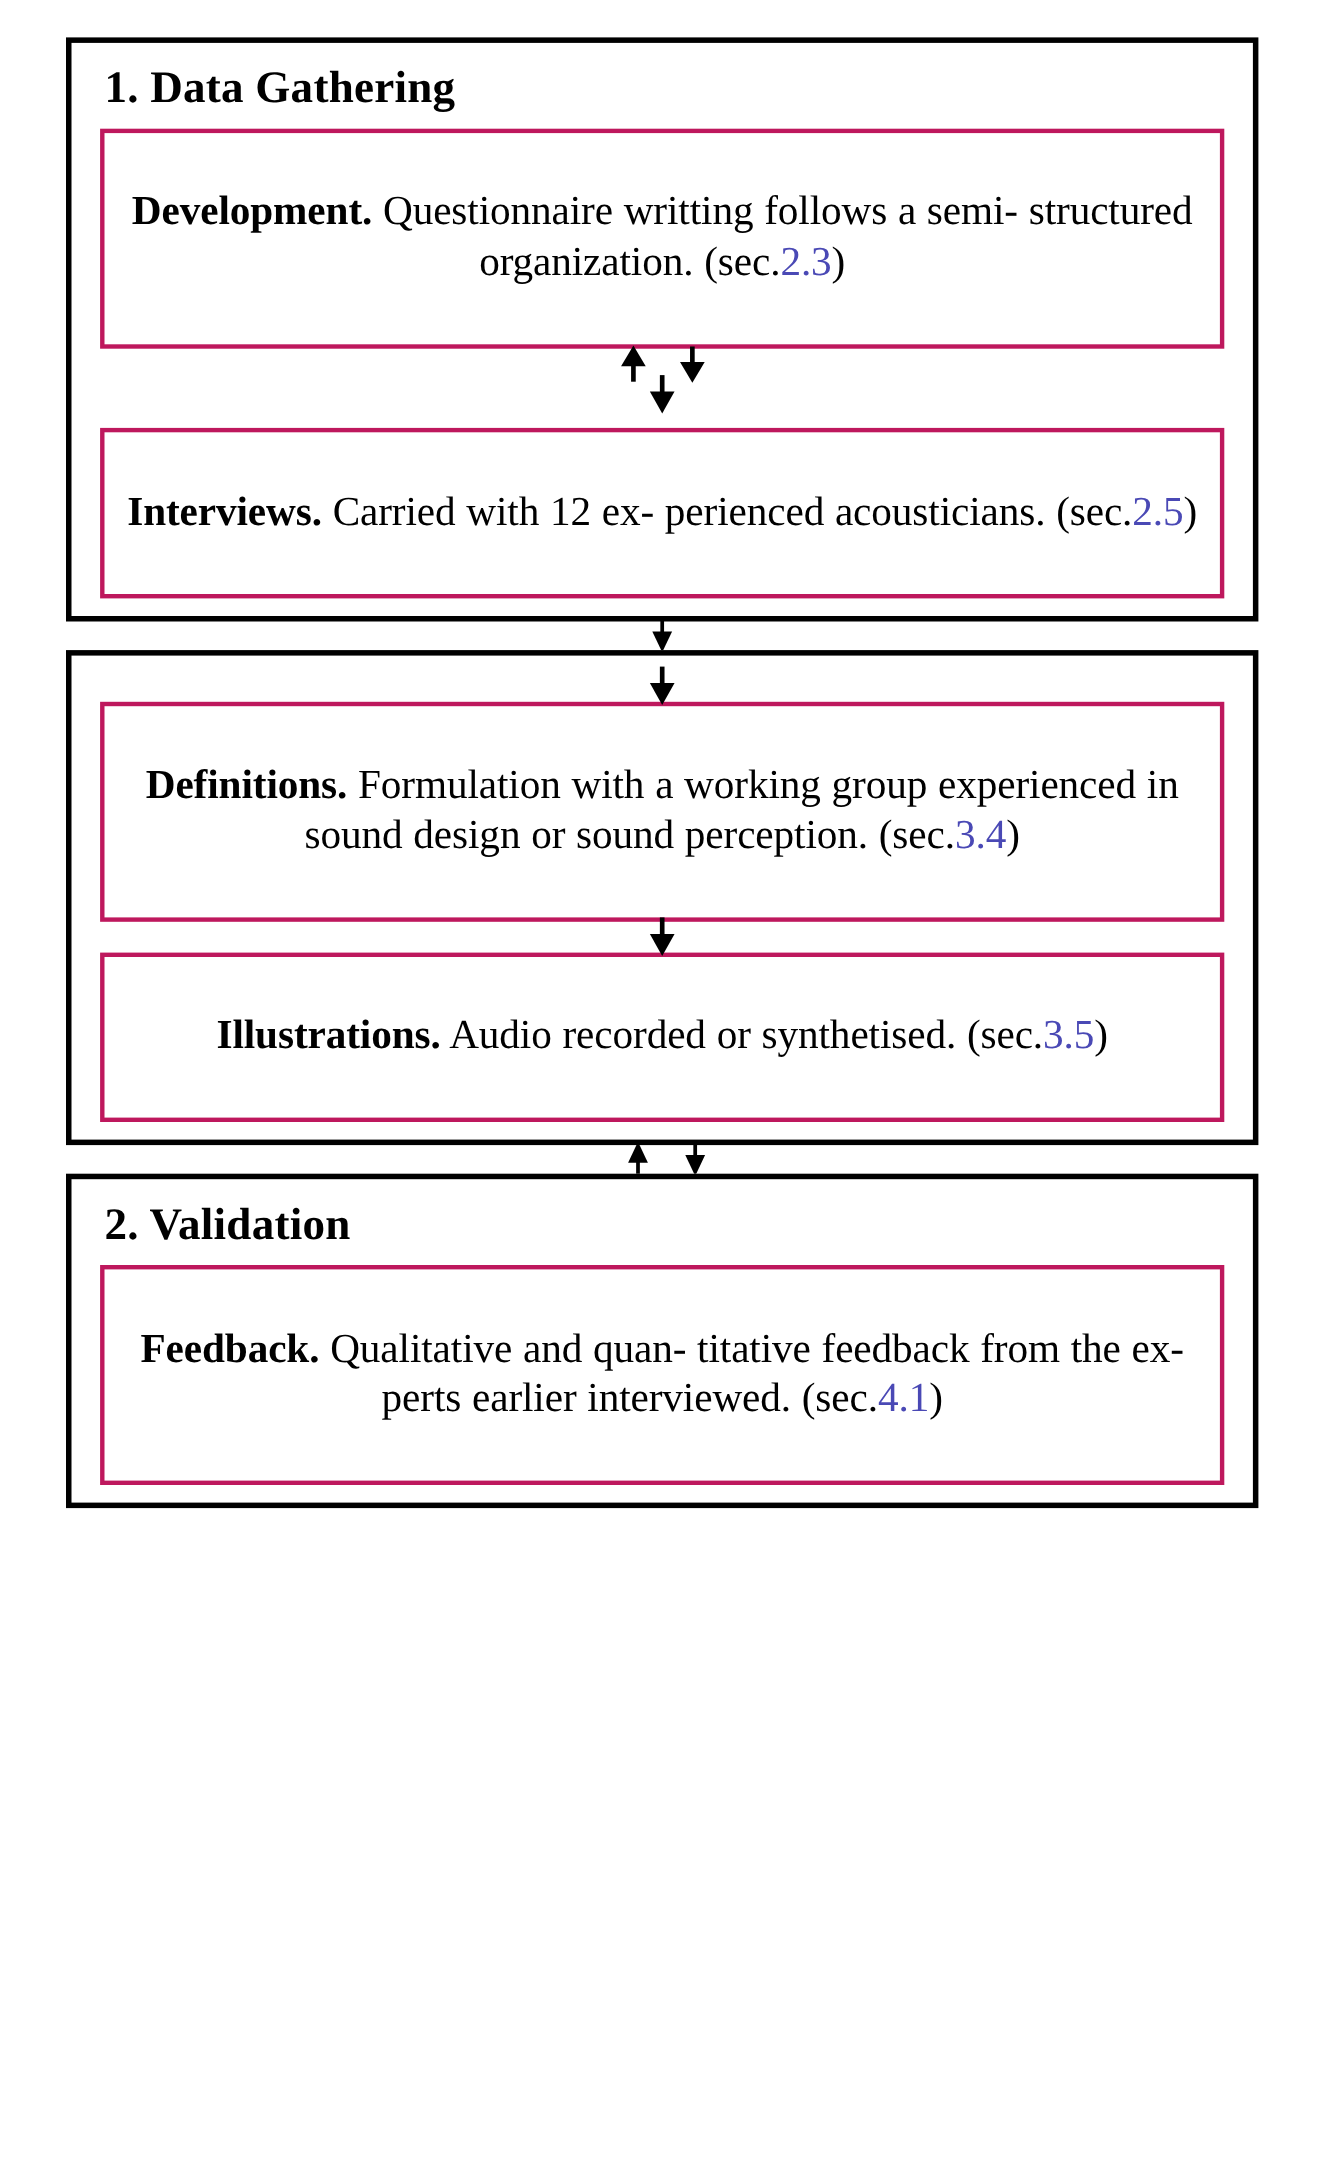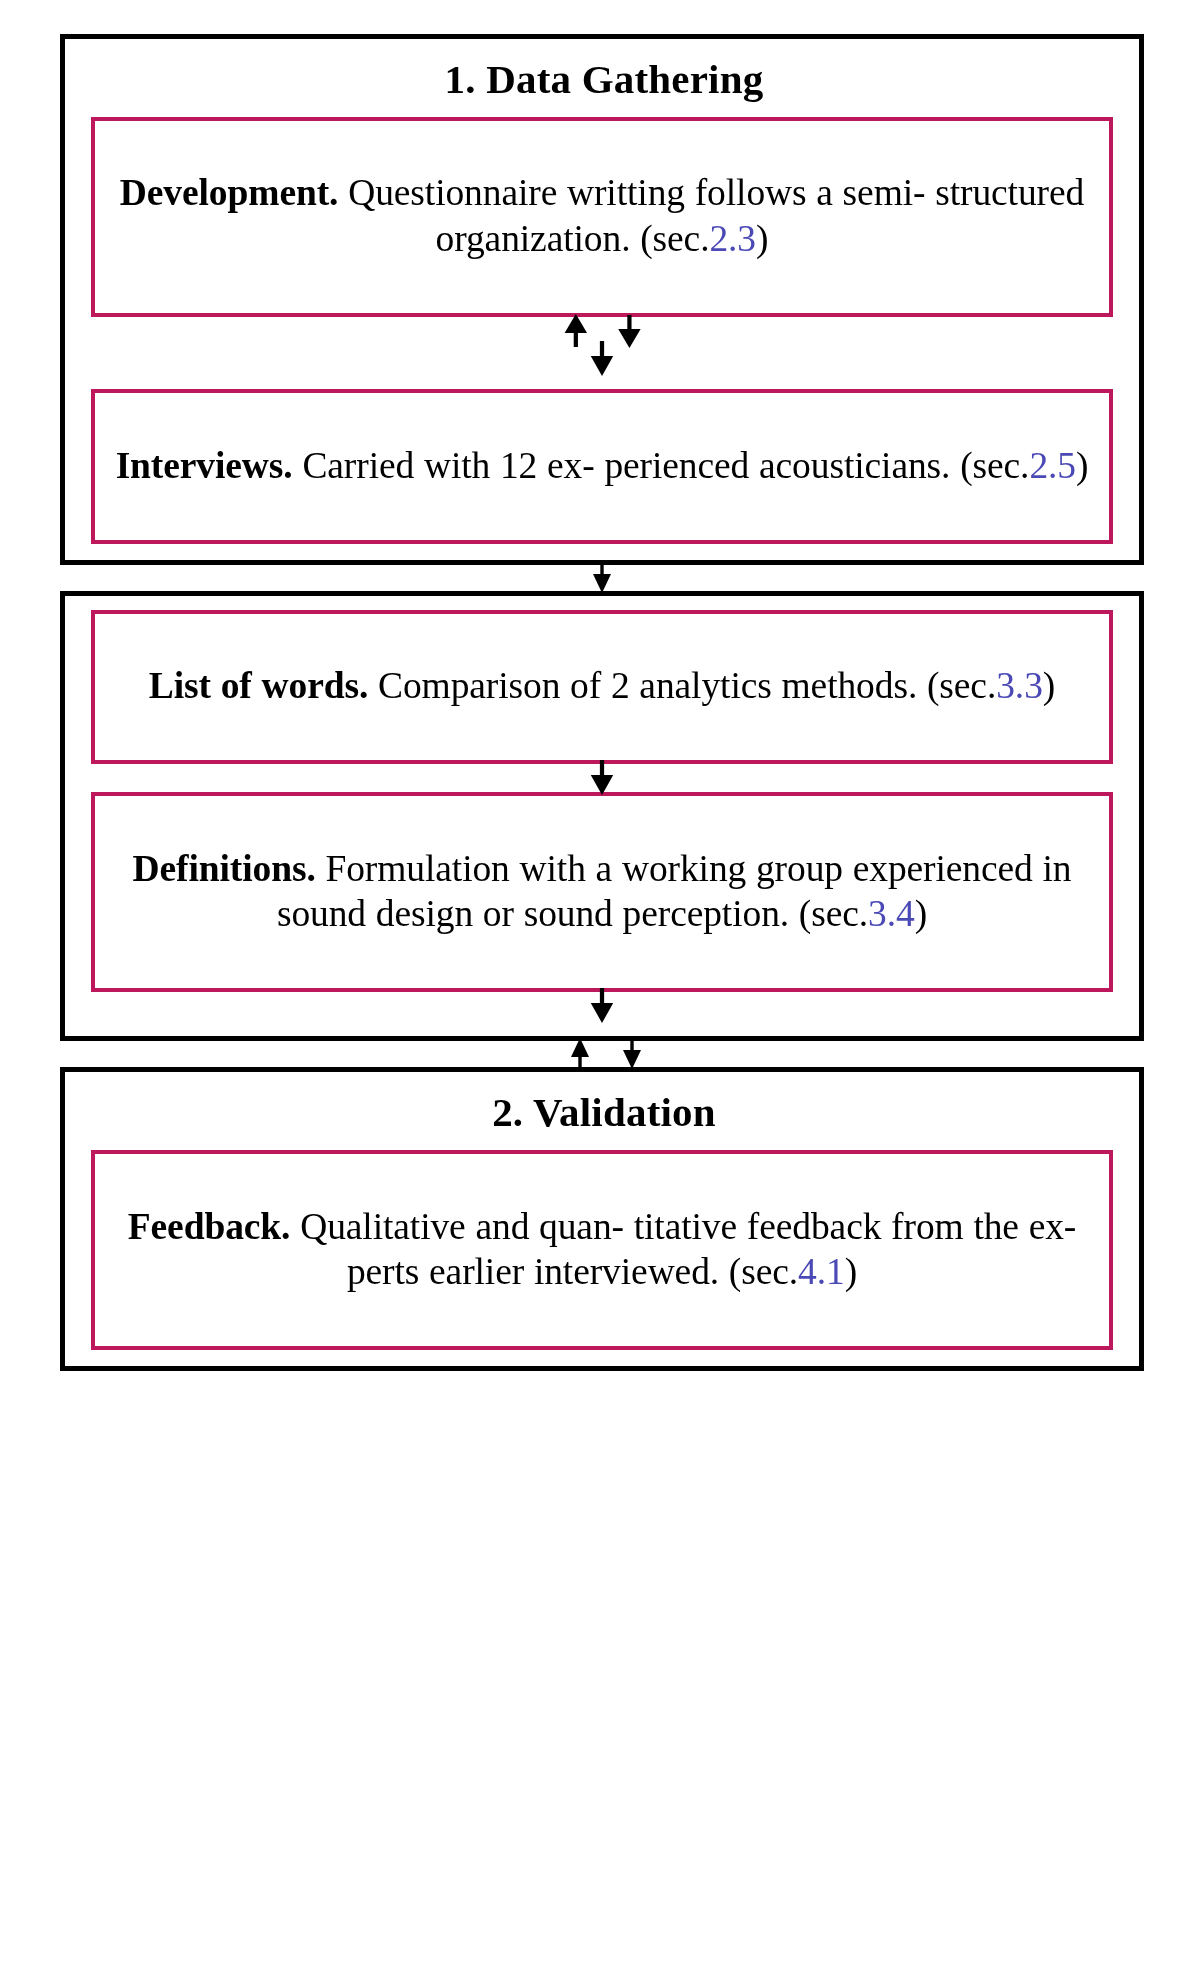--- a/index.html
+++ b/index.html
@@ -32,21 +32,20 @@
     padding: 14px 26px 16px 26px;
     margin: 0;
   }
   .stage-title {
     font-size: 41px;
     font-weight: bold;
     letter-spacing: 0.2px;
     line-height: 1.12;
     margin: 4px 0 14px 4px;
     white-space: nowrap;
-    text-align: center;
   }
 
   
   .step {
     border: 4px solid #be185d;
     background: #ffffff;
     box-sizing: border-box;
     padding: 12px 16px 14px 16px;
     text-align: center;
   }
@@ -149,26 +148,20 @@
     <svg viewBox="0 0 1084 32" preserveAspectRatio="none" aria-hidden="true">
       <g>
         <line class="arrow-line" x1="542" y1="0" x2="542" y2="20"></line>
         <polygon class="arrow-head" points="542,31 533,12 551,12"></polygon>
       </g>
     </svg>
   </div>
 
   <section class="stage" style="margin-top:0">
 
-    <div class="step">
-      <p class="step-text">
-        <span class="lead">List of words.</span><span> Comparison of</span>
-        <span>2 analytics methods. (sec.</span><span class="ref">3.3</span><span>)</span>
-      </p>
-    </div>
 
     <div class="arrow-gap">
       <svg viewBox="0 0 820 36" preserveAspectRatio="none" aria-hidden="true">
         <g>
           <line class="arrow-line" x1="410" y1="0" x2="410" y2="24"></line>
           <polygon class="arrow-head" points="410,35 401,15 419,15"></polygon>
         </g>
       </svg>
     </div>
 
@@ -182,20 +175,26 @@
 
     <div class="arrow-gap">
       <svg viewBox="0 0 820 36" preserveAspectRatio="none" aria-hidden="true">
         <g>
           <line class="arrow-line" x1="410" y1="0" x2="410" y2="24"></line>
           <polygon class="arrow-head" points="410,35 401,15 419,15"></polygon>
         </g>
       </svg>
     </div>
 
+    <div class="step" style="margin-top:0">
+      <p class="step-text">
+        <span class="lead">Illustrations.</span><span> Audio recorded</span>
+        <span>or synthetised. (sec.</span><span class="ref">3.5</span><span>)</span>
+      </p>
+    </div>
   </section>
 
   <div class="stage-gap">
     <svg viewBox="0 0 1084 32" preserveAspectRatio="none" aria-hidden="true">
       <g>
         <line class="arrow-line" x1="520" y1="31" x2="520" y2="10"></line>
         <polygon class="arrow-head" points="520,0 511,19 529,19"></polygon>
       </g>
       <g>
         <line class="arrow-line" x1="572" y1="0" x2="572" y2="21"></line>

